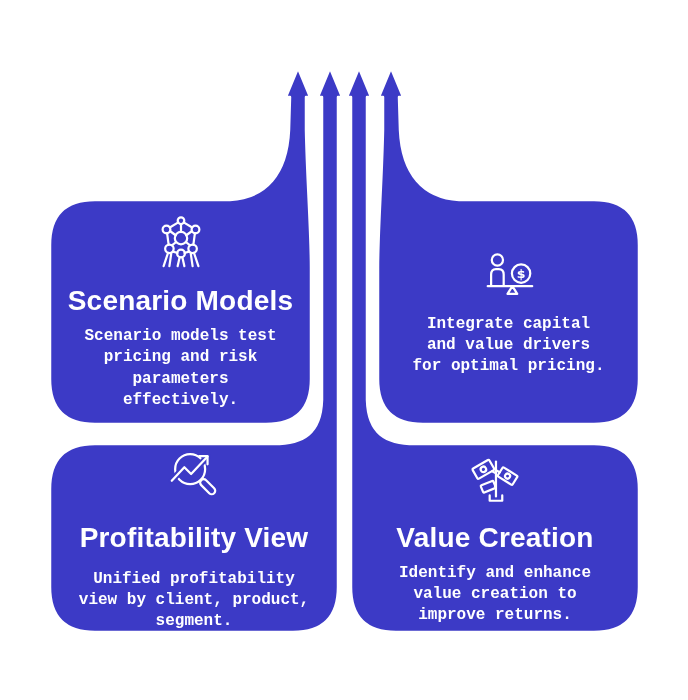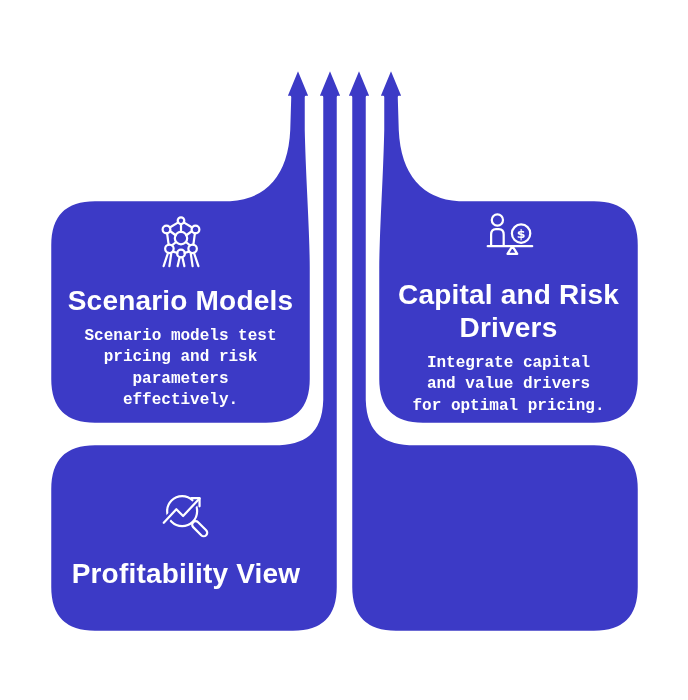--- a/index.html
+++ b/index.html
@@ -8,21 +8,21 @@
     font-family:"Liberation Sans",sans-serif;
   }
   .diagram{position:absolute;left:0;top:0;width:688px;height:700px;}
   .shape{fill:#3c3ac6;stroke:#ffffff;stroke-width:2.5;stroke-linejoin:round;}
   .card-content{
     position:absolute;display:flex;flex-direction:column;align-items:center;
     justify-content:center;text-align:center;color:#ffffff;pointer-events:none;
   }
   .card-a{left:50px;top:200px;width:261px;height:224px;padding-bottom:4px;}
   .card-b{left:378px;top:200px;width:261px;height:224px;}
-  .card-c{left:42px;top:444px;width:288px;height:188px;}
+  .card-c{left:50px;top:444px;width:288px;height:188px;justify-content:space-between;}
   .card-d{left:351px;top:444px;width:288px;height:188px;}
   .icon{width:58px;height:58px;flex:0 0 auto;}
   .icon *{stroke:#ffffff;stroke-width:2.3;fill:none;stroke-linecap:round;stroke-linejoin:round;}
   .icon .filltext{fill:#ffffff;stroke:none;font-family:"DejaVu Sans",sans-serif;font-weight:bold;}
   .card-title{
     margin:13px 0 0;font-size:28px;line-height:1.18;font-weight:700;
     letter-spacing:.2px;max-width:232px;
   }
   .card-desc{
     margin:9px 0 0;font-family:Liberation Mono, monospace;
@@ -79,29 +79,49 @@
 
   <div class="card-content card-b">
     <svg class="icon" viewBox="0 0 60 60">
       <circle cx="18" cy="13.5" r="5.8"></circle>
       <path d="M 11.5,40 V 28.5 Q 11.5,22.8 16.5,22.8 L 19.5,22.8 Q 24.5,22.8 24.5,28.5 V 40"></path>
       <line x1="8" y1="40.5" x2="54" y2="40.5"></line>
       <path d="M 33.5,40.5 L 28.5,48.5 H 38.5 Z"></path>
       <circle cx="42.5" cy="27.5" r="9.5"></circle>
       <text class="filltext" x="42.5" y="32" font-size="13" text-anchor="middle">$</text>
     </svg>
-    <h2 class="card-title">Capital and Risk Drivers</h2>
     <p class="card-desc">Integrate capital and value drivers for optimal pricing.</p>
   </div>
 
   <div class="card-content card-c">
     <svg class="icon" viewBox="0 0 60 60">
       <circle cx="26" cy="26" r="15.5"></circle>
       <path d="M 7,38 L 20,24 L 27,31 L 44,13" style="stroke:#3c3ac6;stroke-width:6.5;"></path>
       <path d="M 7,38 L 20,24 L 27,31 L 44,13"></path>
       <path d="M 35.5,12.5 H 44 V 21"></path>
       <rect x="-3.6" y="-1.5" width="7.2" height="19" rx="3.6" transform="translate(38.5,38.5) rotate(-45)"></rect>
     </svg>
     <h2 class="card-title">Profitability View</h2>
+    <p class="card-desc">Unified profitability view by client, product, segment.</p>
   </div>
 
+  <div class="card-content card-d">
+    <svg class="icon" viewBox="0 0 60 60">
+      <path d="M 31,12 V 48"></path>
+      <g transform="rotate(-30 18 20)">
+        <rect x="8" y="14" width="20" height="12" rx="1.2"></rect>
+        <circle cx="18" cy="20" r="2.8"></circle>
+      </g>
+      <g transform="rotate(32 43 27)">
+        <rect x="34" y="21.5" width="18" height="11" rx="1.2"></rect>
+        <circle cx="43" cy="27" r="2.6"></circle>
+      </g>
+      <g transform="rotate(-22 23 38)">
+        <rect x="16" y="34" width="14" height="8" rx="1"></rect>
+      </g>
+      <path d="M 31,24 L 27,22 M 31,21 L 35,23 M 31,38 L 30,38"></path>
+      <path d="M 24.5,47 V 52.5 H 37.5 V 47"></path>
+    </svg>
+    <h2 class="card-title">Value Creation</h2>
+    <p class="card-desc">Identify and enhance value creation to improve returns.</p>
+  </div>
 
 </div>
 
 </body></html>

